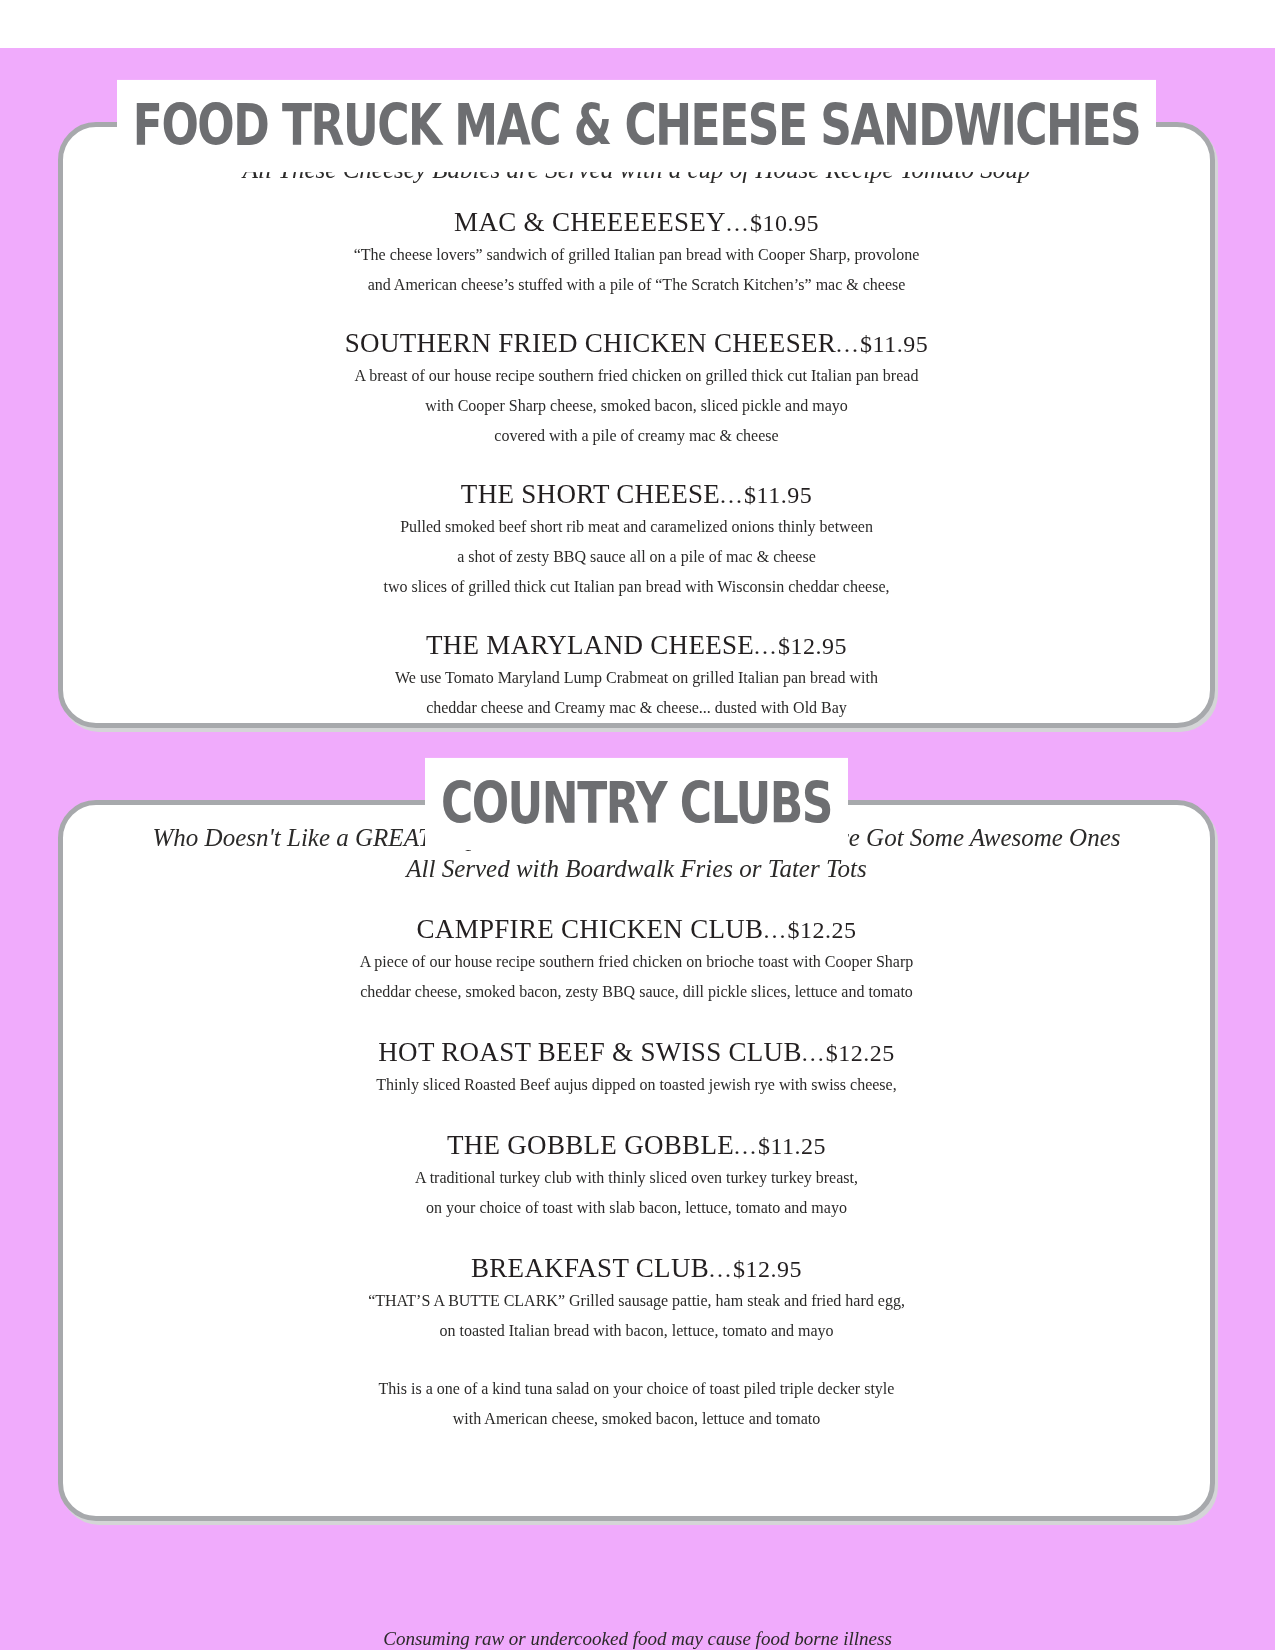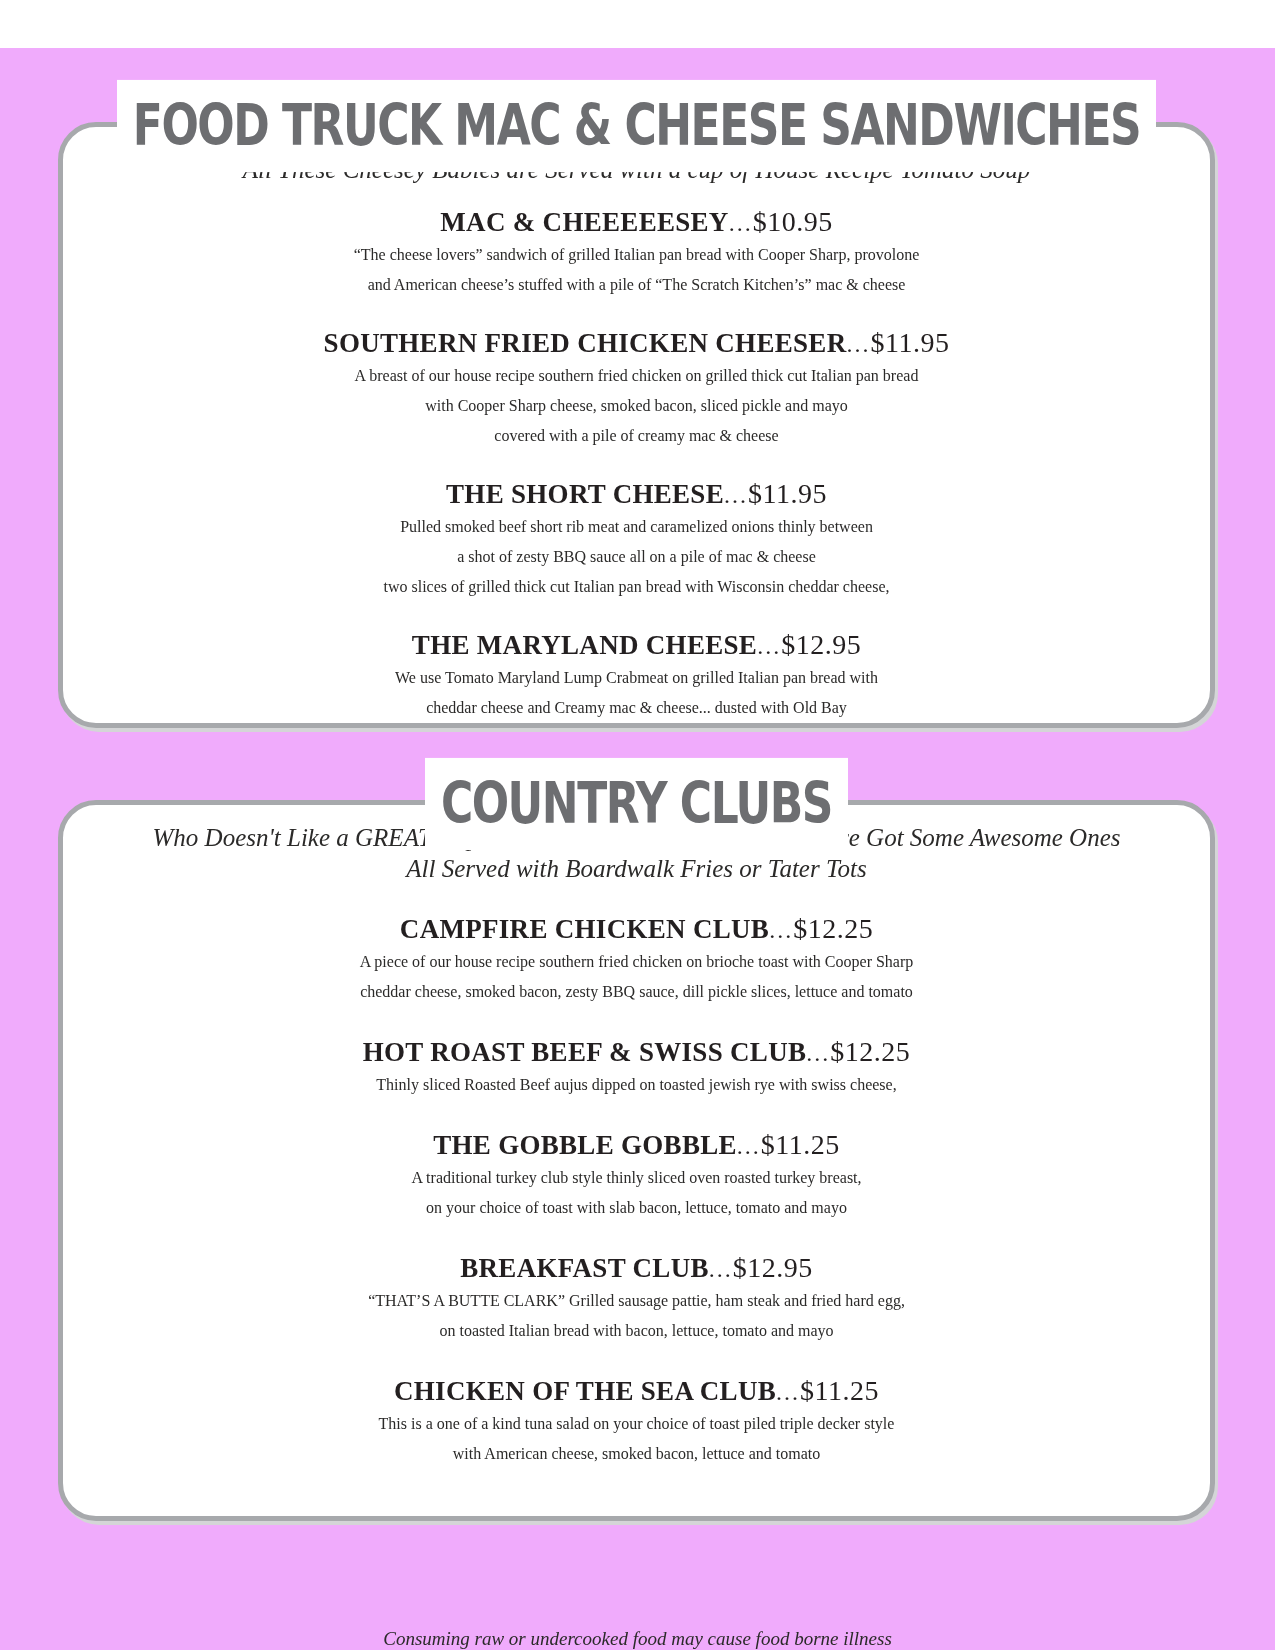--- a/index.html
+++ b/index.html
@@ -68,23 +68,23 @@
   .menu-item { text-align: center; }
   .box-1 .menu-item { margin-top: 26px; }
   .box-1 .menu-item:first-child { margin-top: 20px; }
   .box-2 .menu-item { margin-top: 28px; }
 
   .item-header {
     font-size: 27px;
     line-height: 34px;
     color: #231f20;
   }
-  .item-name   { font-weight: bold; letter-spacing: 0.3px; text-align: right; }
+  .item-name   { font-weight: normal; letter-spacing: 0.3px; text-align: right; }
   .item-dots   { font-weight: normal; font-size: 24px; letter-spacing: 2px; }
-  .item-price  { font-weight: normal; font-size: 28px; letter-spacing: 0.5px; }
+  .item-price  { font-weight: normal; font-size: 24px; letter-spacing: 0.5px; }
 
   .desc-line {
     font-size: 16px;
     line-height: 30px;
     color: #2b2a29;
   }
 
   .footer-note {
     position: absolute;
     top: 1580px;
@@ -150,30 +150,29 @@
             <div class="item-header"><span class="item-name">CAMPFIRE CHICKEN CLUB</span><span class="item-dots">...</span><span class="item-price">$12.25</span></div>
             <div class="desc-line">A piece of our house recipe southern fried chicken on brioche toast with Cooper Sharp</div>
             <div class="desc-line">cheddar cheese, smoked bacon, zesty BBQ sauce, dill pickle slices, lettuce and tomato</div>
           </div>
           <div class="menu-item">
             <div class="item-header"><span class="item-name">HOT ROAST BEEF &amp; SWISS CLUB</span><span class="item-dots">...</span><span class="item-price">$12.25</span></div>
             <div class="desc-line">Thinly sliced Roasted Beef aujus dipped on toasted jewish rye with swiss cheese,</div>
           </div>
           <div class="menu-item">
             <div class="item-header"><span class="item-name">THE GOBBLE GOBBLE</span><span class="item-dots">...</span><span class="item-price">$11.25</span></div>
-            <div class="desc-line">A traditional turkey club style thinly sliced oven roasted turkey breast,</div>
+            <div class="desc-line">A traditional turkey club with thinly sliced oven turkey turkey breast,</div>
             <div class="desc-line">on your choice of toast with slab bacon, lettuce, tomato and mayo</div>
           </div>
           <div class="menu-item">
             <div class="item-header"><span class="item-name">BREAKFAST CLUB</span><span class="item-dots">...</span><span class="item-price">$12.95</span></div>
             <div class="desc-line">“THAT’S A BUTTE CLARK” Grilled sausage pattie, ham steak and fried hard egg,</div>
             <div class="desc-line">on toasted Italian bread with bacon, lettuce, tomato and mayo</div>
           </div>
           <div class="menu-item">
-            <div class="item-header"><span class="item-name">CHICKEN OF THE SEA CLUB</span><span class="item-dots">...</span><span class="item-price">$11.25</span></div>
             <div class="desc-line">This is a one of a kind tuna salad on your choice of toast piled triple decker style</div>
             <div class="desc-line">with American cheese, smoked bacon, lettuce and tomato</div>
           </div>
         </div>
     </div>
   </section>
 
   <div class="footer-note">Consuming raw or undercooked food may cause food borne illness</div>
 
 </div>

